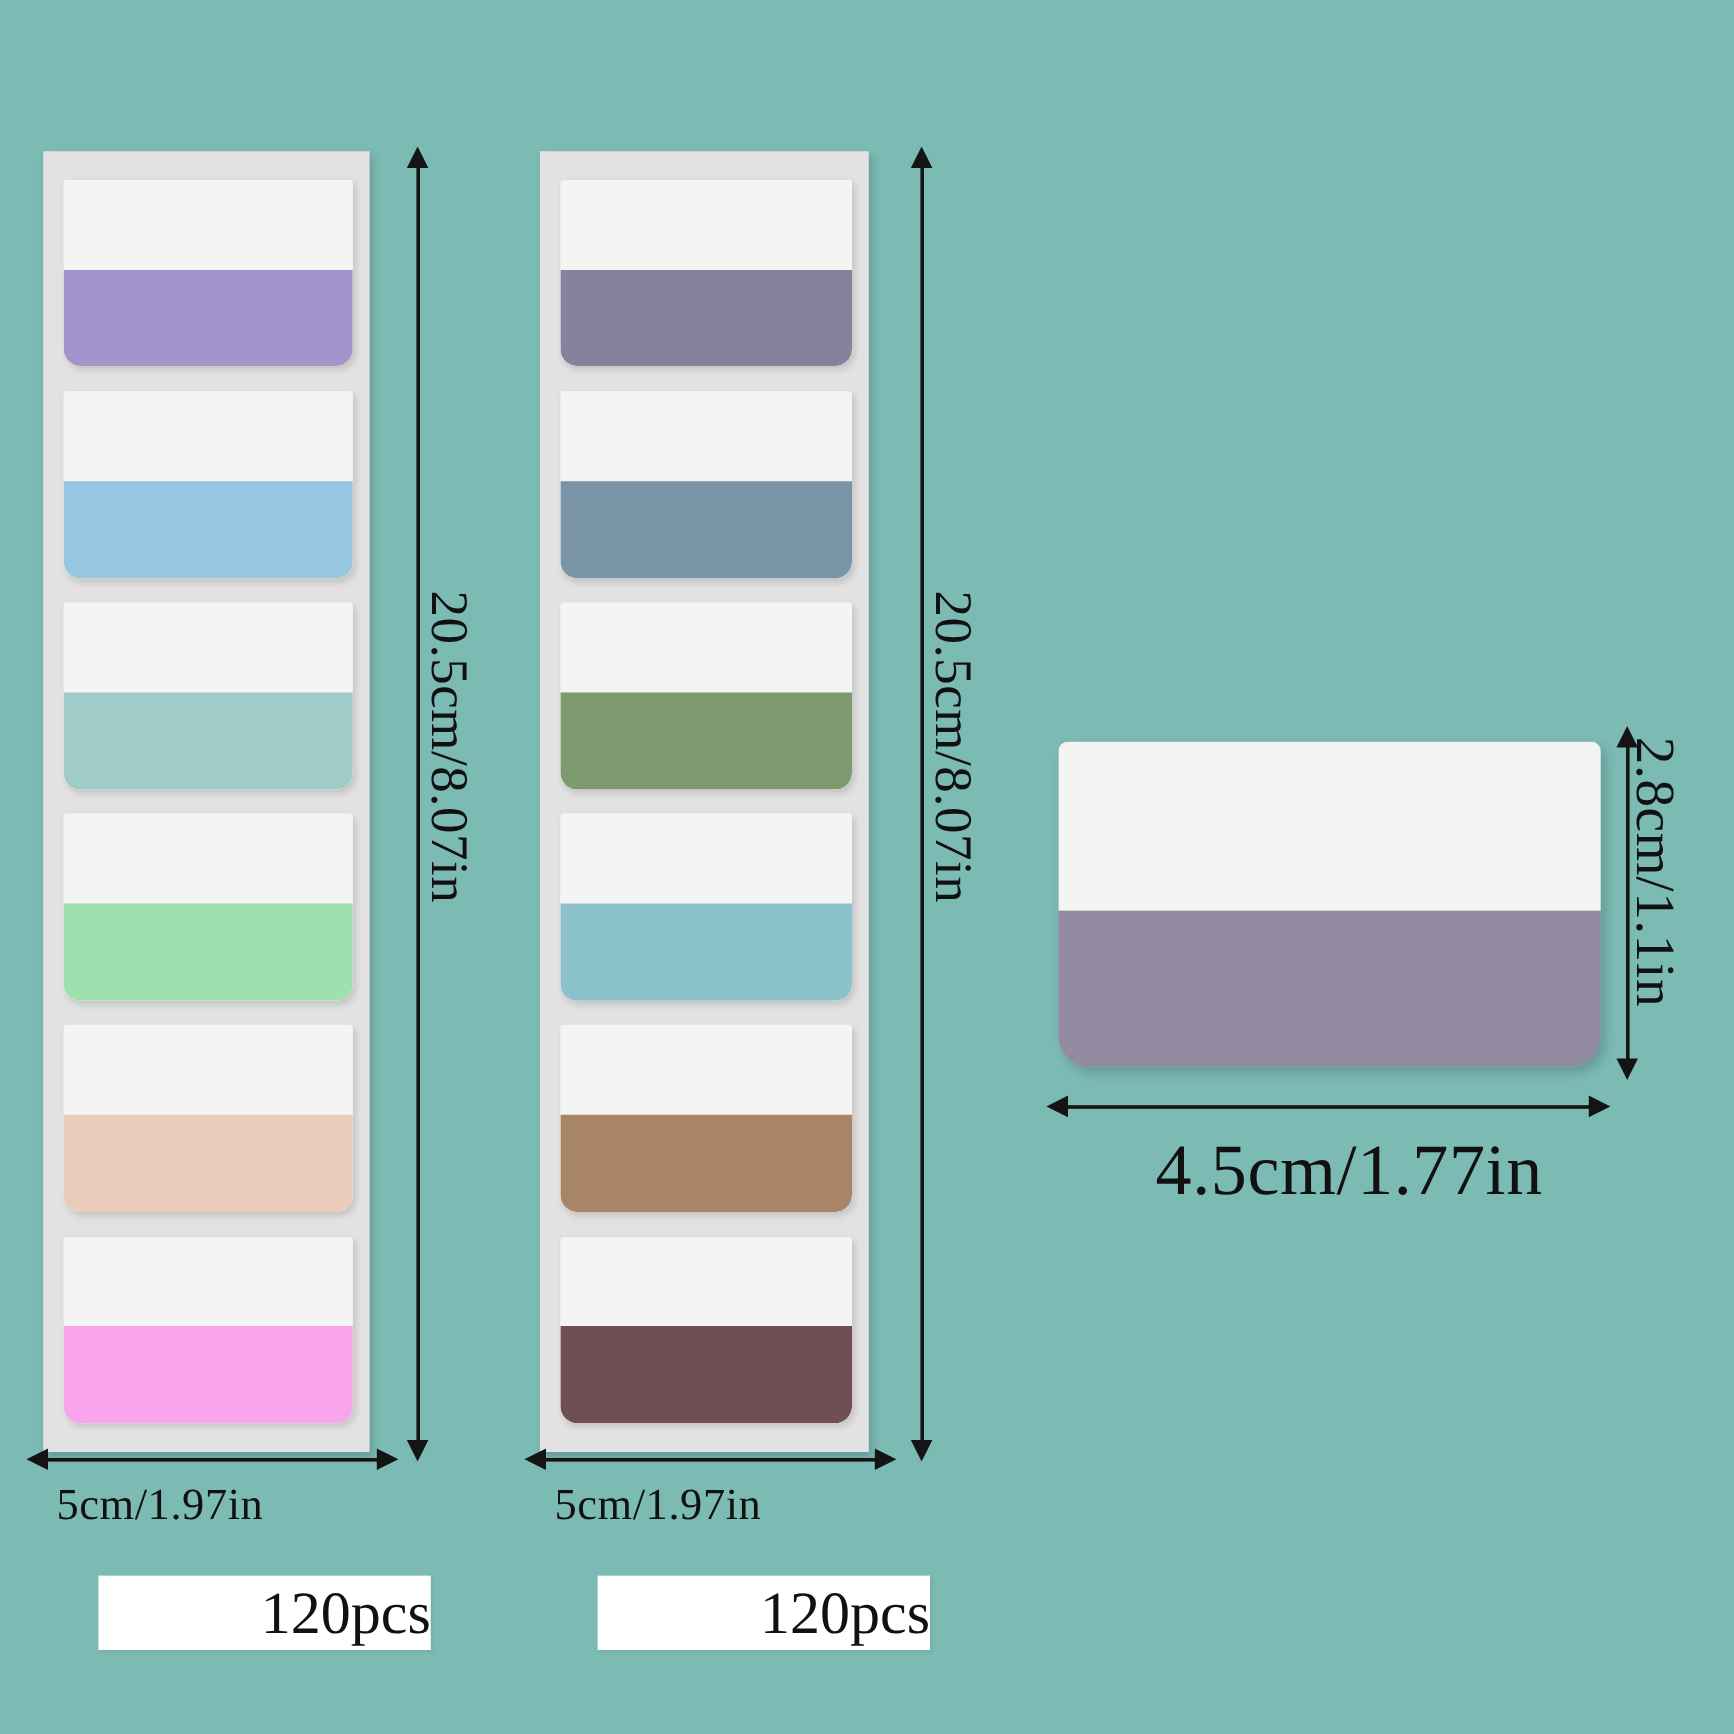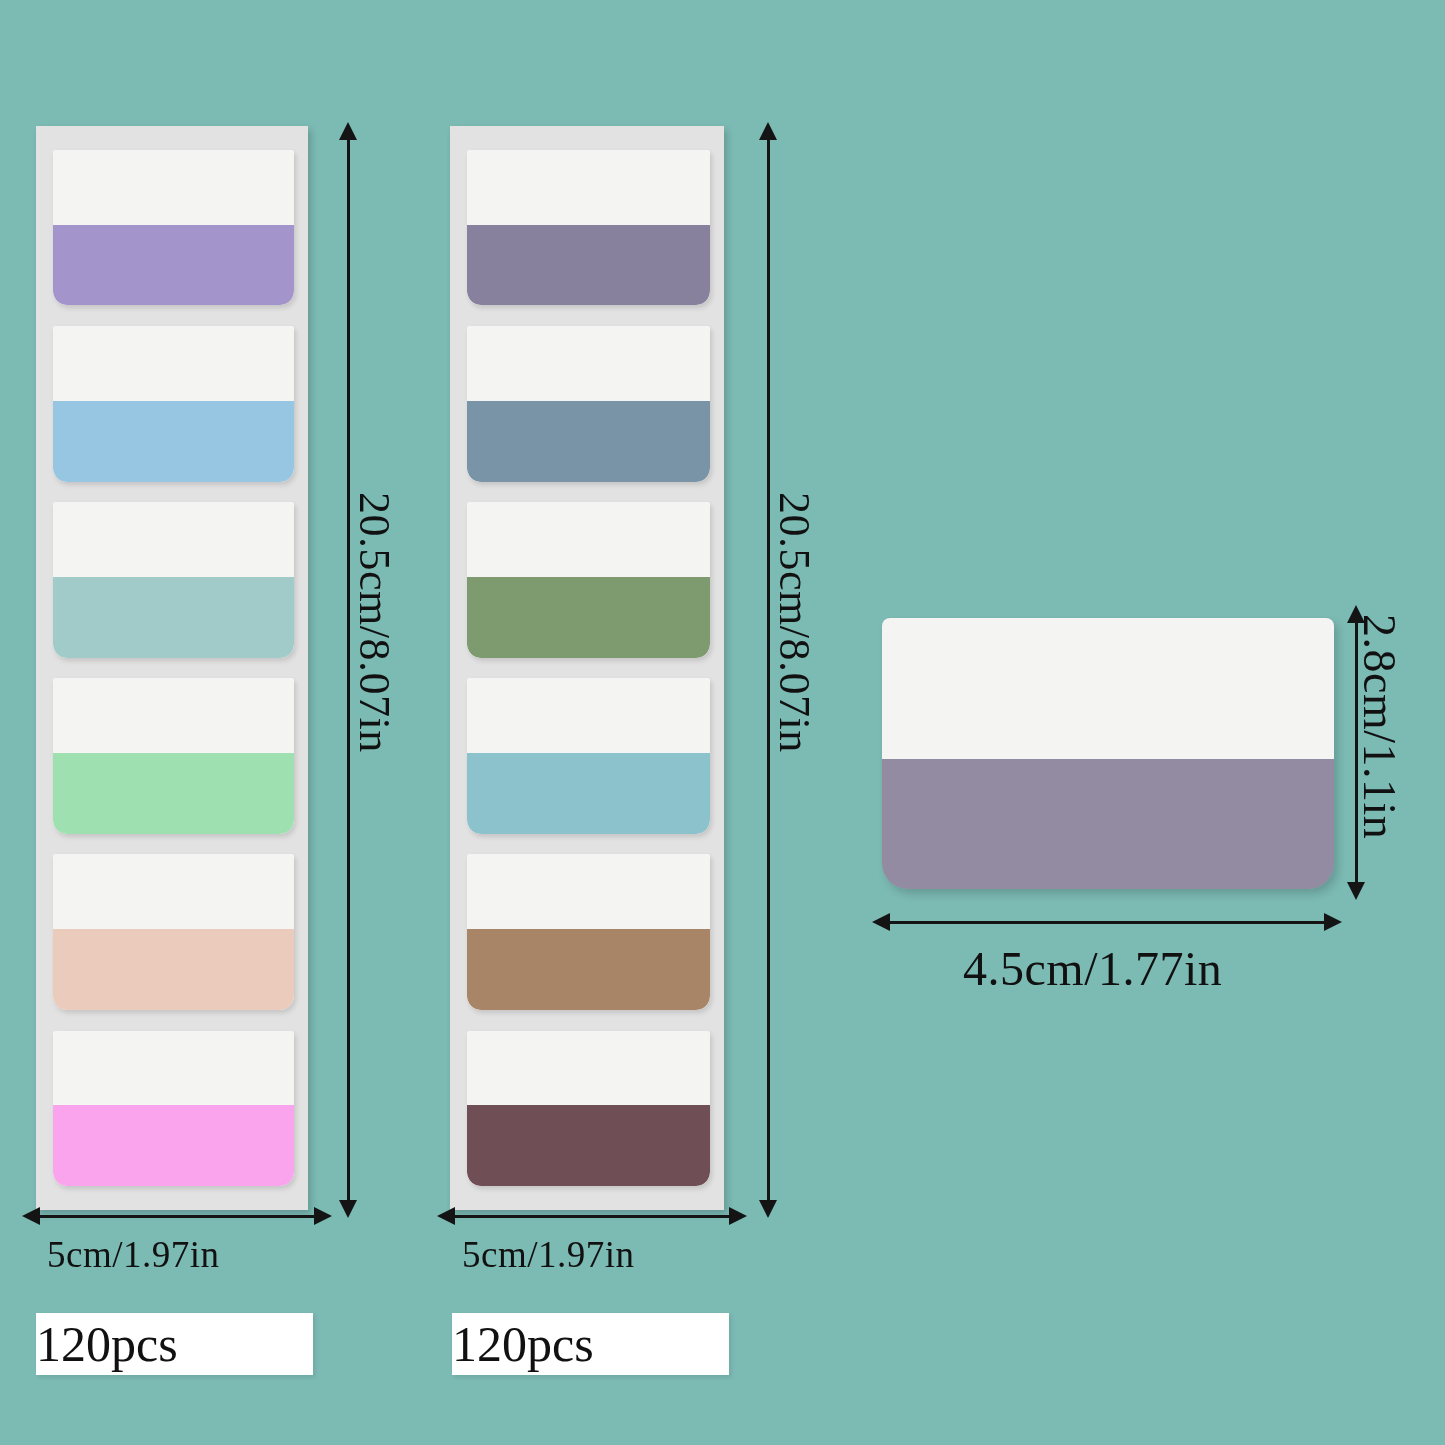--- a/index.html
+++ b/index.html
@@ -129,37 +129,38 @@
     transform-origin: left top;
     transform: rotate(90deg);
   }
   .size-v {
     font-size: 44px;
   }
   .size-h {
     font-size: 37px;
   }
   .size-big-h {
-    font-size: 48px;
+    font-size: 60px;
     font-family: Liberation Serif, serif;
   }
   .size-big-v {
     font-size: 46px;
   }
 
   
   .pcs-badge {
     position: absolute;
     background: #ffffff;
     display: flex;
     align-items: center;
-    justify-content: flex-start;
+    justify-content: flex-end;
     color: #111111;
     font-size: 50px;
     box-shadow: 2px 2px 4px rgba(0,0,0,0.10);
+    margin-left: 46px;
   }
 </style>
 </head>
 <body style="background: rgb(124, 186, 180);">
 
 <div id="stage">
 
   <div class="strip" style="left: 36px; top: 126px; width: 272px; height: 1084px; background: rgb(226, 226, 226);">
     <div class="strip-inner">
       <div class="tab" style="height:15.0%;">

